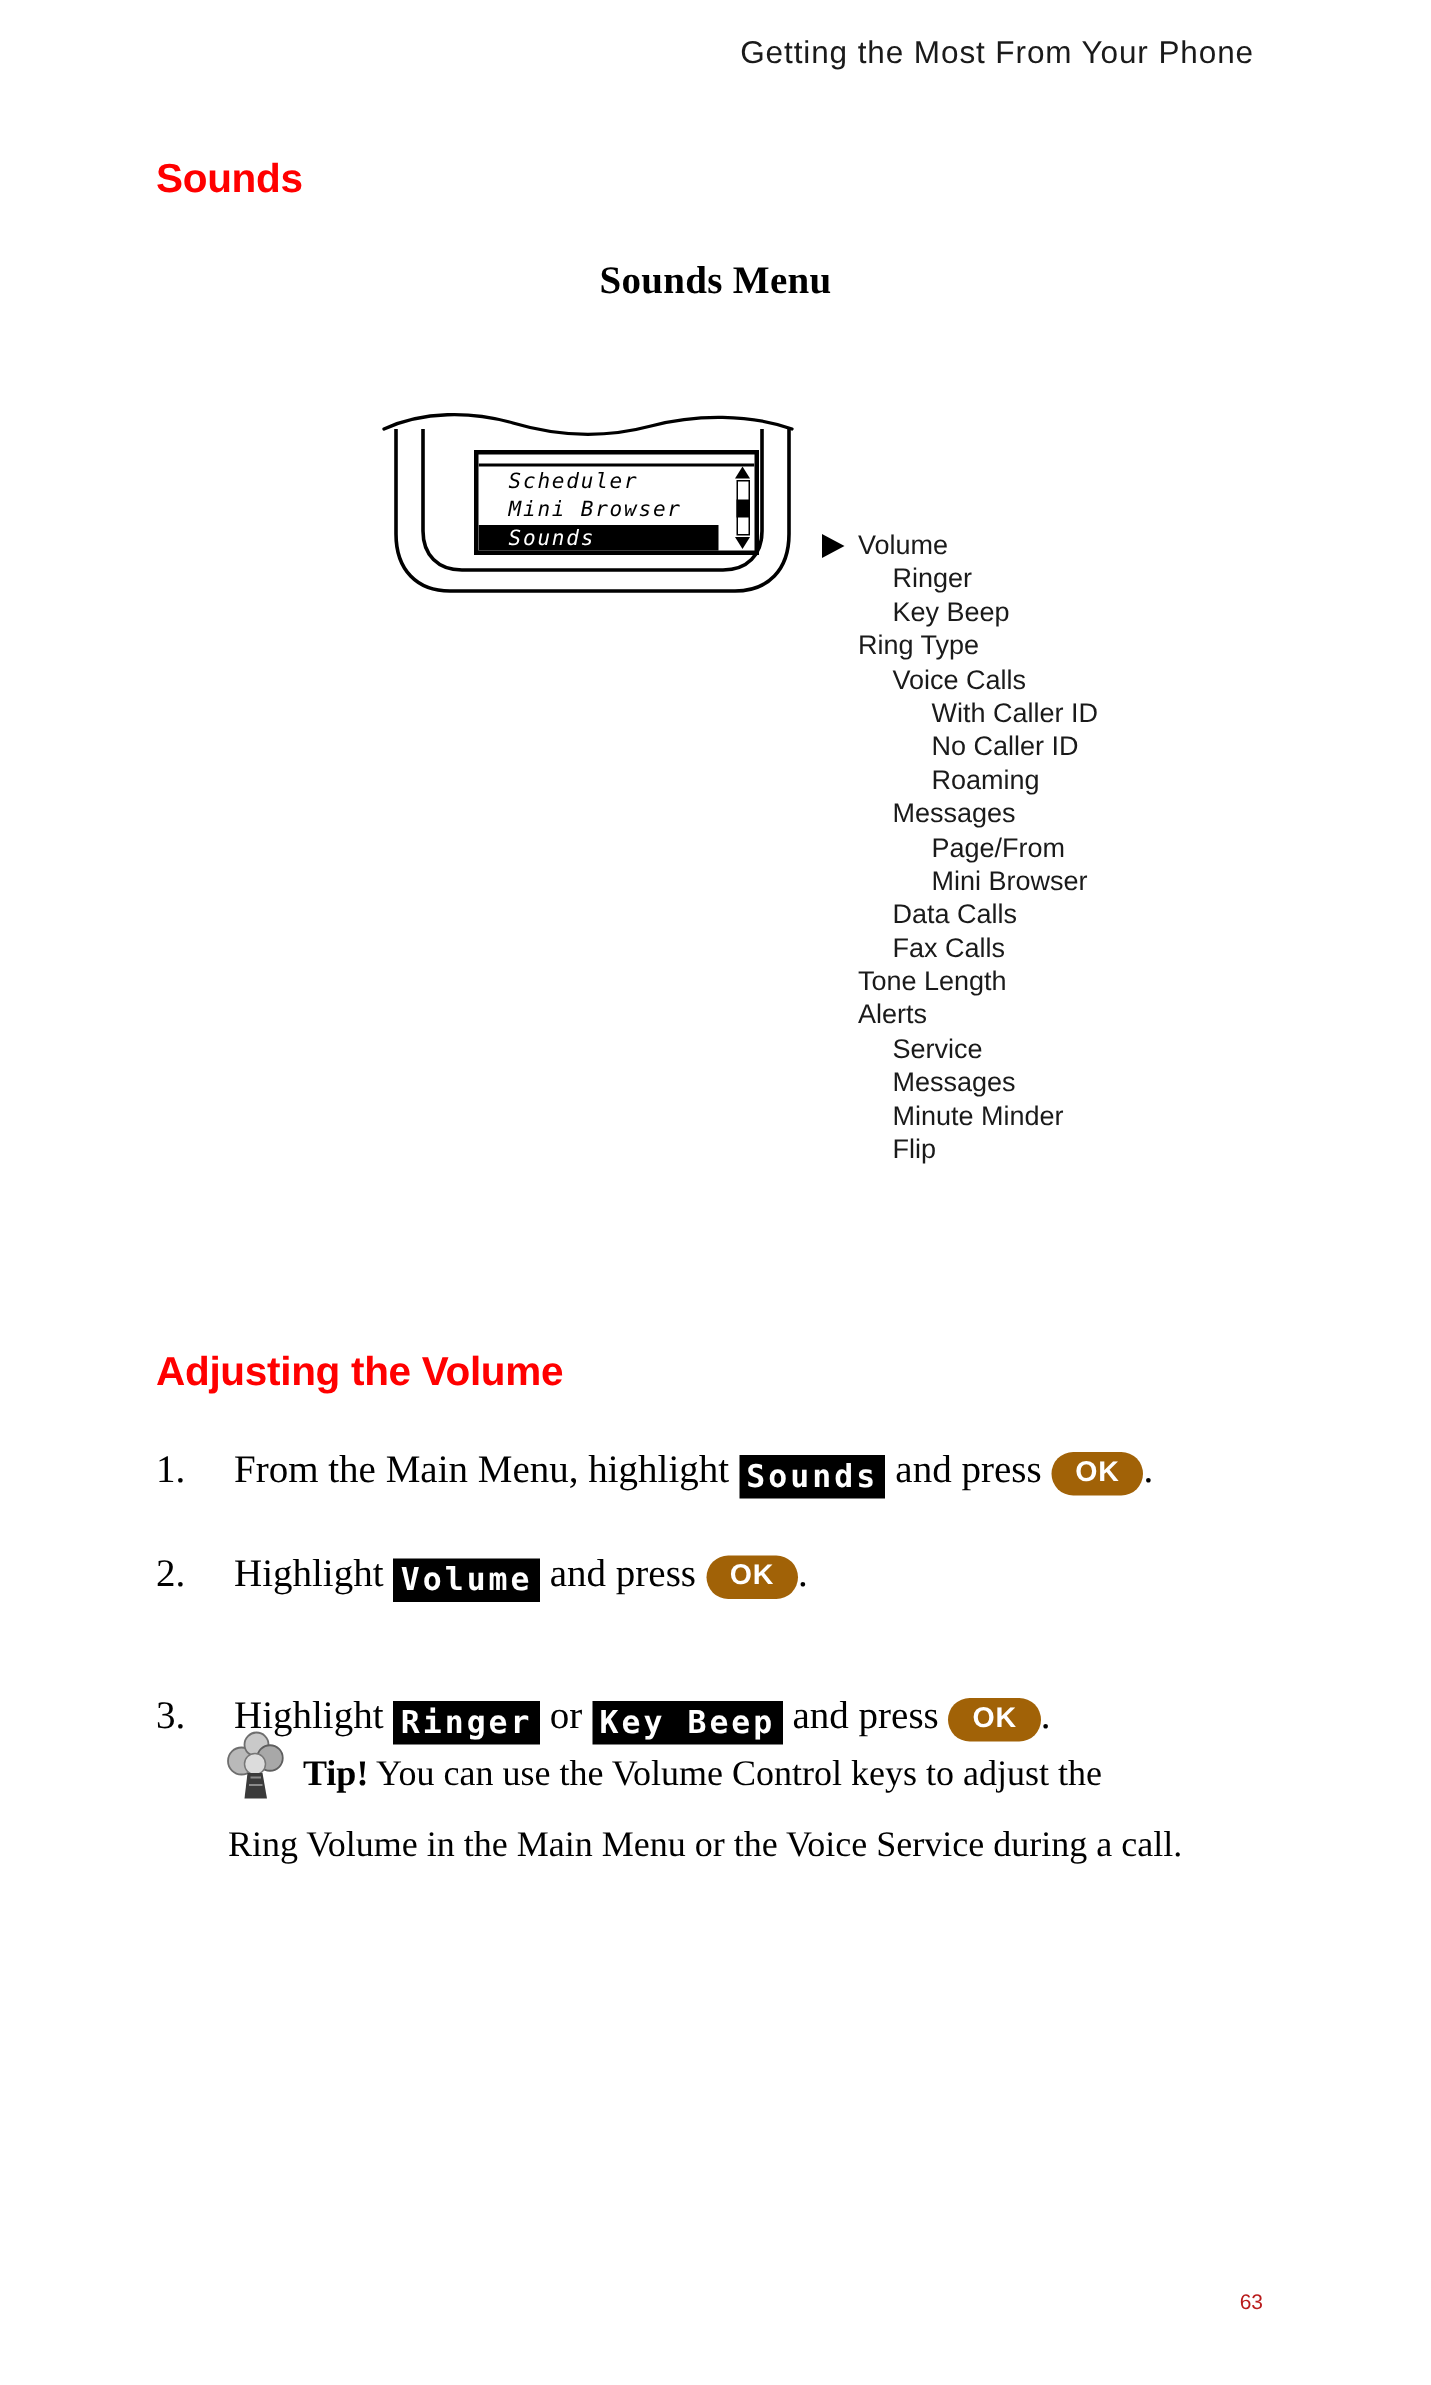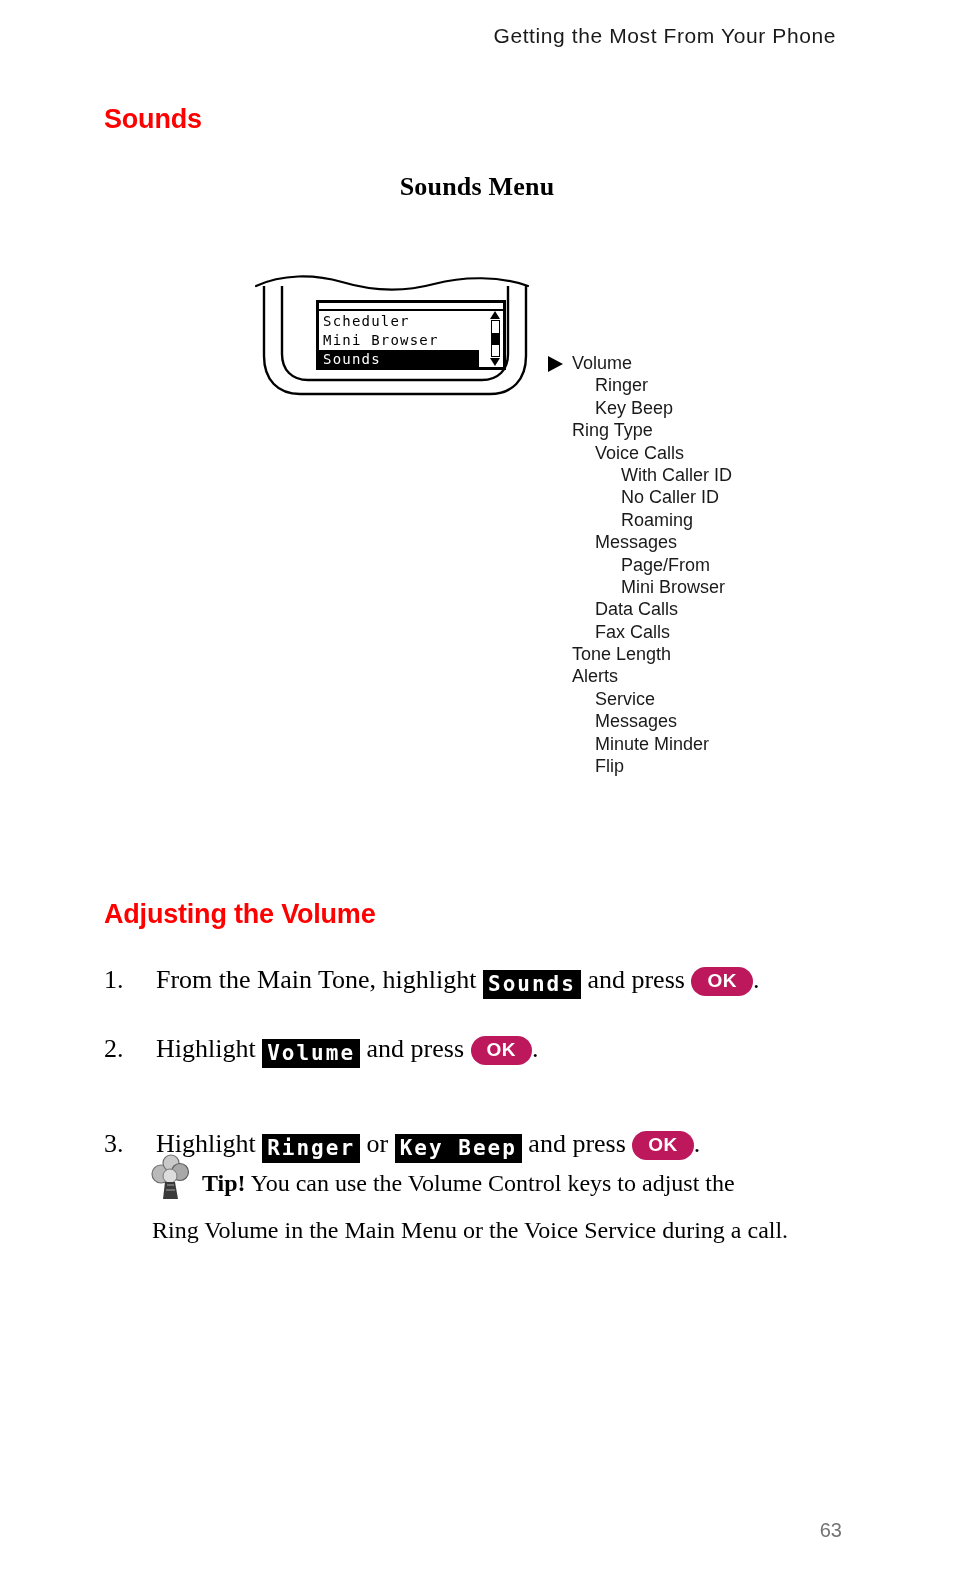--- a/index.html
+++ b/index.html
@@ -87,23 +87,24 @@
     width: 100%;
   }
   .lcd-row {
     position: relative;
     height: 19px;
     line-height: 19px;
     font-family: "DejaVu Sans Mono", monospace;
     font-size: 14px;
     letter-spacing: 1.2px;
     color: #000;
-    padding-left: 4px;
+    padding-left: 20px;
     box-sizing: border-box;
     white-space: nowrap;
+    font-style: italic;
   }
   .lcd-row.selected {
     background: #000000;
     color: #ffffff;
     width: 160px;
   }
   .lcd-scroll {
     position: absolute;
     right: 2px;
     top: 8px;
@@ -194,21 +195,21 @@
     letter-spacing: 2px;
     padding: 3px 5px 4px 5px;
     line-height: 22px;
     vertical-align: -3px;
     white-space: pre;
   }
 
   
   .key-ok {
     display: inline-block;
-    background: #be185d;
+    background: #a16207;
     color: #ffffff;
     font-family: "Liberation Sans", sans-serif;
     font-weight: bold;
     font-size: 19px;
     letter-spacing: 0.5px;
     border-radius: 999px;
     padding: 4px 16px 5px 16px;
     line-height: 20px;
     vertical-align: 1px;
     text-align: right;
@@ -234,22 +235,22 @@
   .tip-line1 { padding-left: 50px; }
   .tip-line2 { padding-left: 0px; }
   .tip-bold { font-weight: bold; }
 
   
   .page-number {
     position: absolute;
     right: 112px;
     bottom: 48px;
     font-family: "Liberation Sans", sans-serif;
-    font-size: 20px;
-    color: #737373;
+    font-size: 14px;
+    color: #b91c1c;
   }
 </style>
 </head>
 <body>
 
 <div class="page-header">Getting the Most From Your Phone</div>
 
 <div class="section-heading" id="heading-sounds" style="color: rgb(255, 0, 0);">Sounds</div>
 
 <div class="figure-title">Sounds Menu</div>
@@ -340,21 +341,21 @@
     <span>Minute Minder</span>
   </div>
   <div class="tree-item lvl1">
     <span>Flip</span>
   </div>
 </div>
 
 <div class="section-heading" id="heading-volume" style="color: rgb(255, 0, 0);">Adjusting the Volume</div>
 
 <div class="step" id="step-1">
-  <span class="step-num">1.</span><span class="step-text">From the Main Tone, highlight </span><span class="lcd-chip">Sounds</span><span class="step-text"> and press </span><span class="key-ok">OK</span><span class="step-text">.</span>
+  <span class="step-num">1.</span><span class="step-text">From the Main Menu, highlight </span><span class="lcd-chip">Sounds</span><span class="step-text"> and press </span><span class="key-ok">OK</span><span class="step-text">.</span>
 </div>
 
 <div class="step" id="step-2">
   <span class="step-num">2.</span><span class="step-text">Highlight </span><span class="lcd-chip">Volume</span><span class="step-text"> and press </span><span class="key-ok">OK</span><span class="step-text">.</span>
 </div>
 
 <div class="step" id="step-3">
   <span class="step-num">3.</span><span class="step-text">Highlight </span><span class="lcd-chip">Ringer</span><span class="step-text"> or </span><span class="lcd-chip">Key Beep</span><span class="step-text"> and press </span><span class="key-ok">OK</span><span class="step-text">.</span>
 </div>
 

